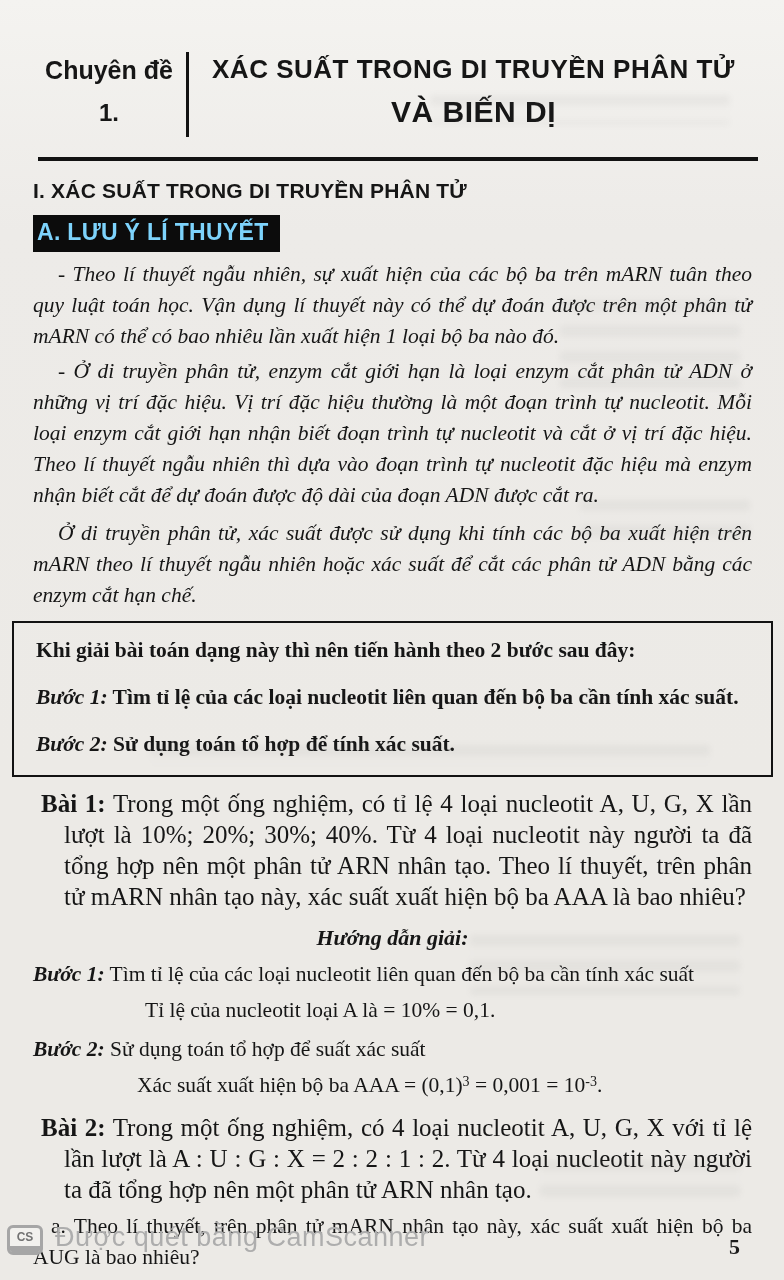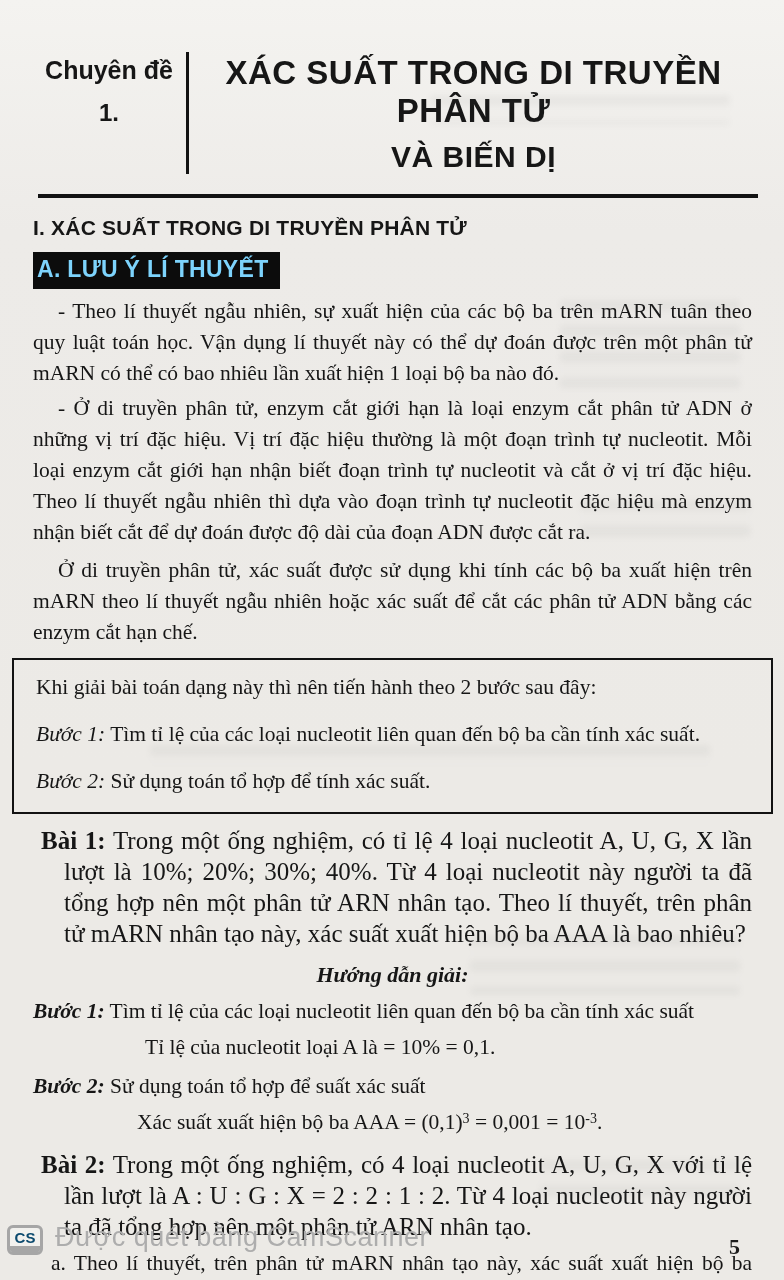--- a/index.html
+++ b/index.html
@@ -30,21 +30,21 @@
     padding:4px 6px 10px 0;
   }
   .series-label{font-size:25px;letter-spacing:0px;}
   .series-number{font-size:24px;margin-top:14px;}
   .header-right{
     flex:1;text-align:center;
     font-family:"Liberation Sans",sans-serif;
     font-weight:bold;
     padding-top:2px;
   }
-  .title-line1{font-size:33px;letter-spacing:0.5px;}
+  .title-line1{font-size:26px;letter-spacing:0.5px;}
   .title-line2{font-size:30px;margin-top:10px;letter-spacing:0.5px;}
   
   .content{margin:0 32px 0 33px;}
   .section-heading{
     font-family:"Liberation Sans",sans-serif;
     font-weight:bold;font-size:21px;
     margin-top:18px;letter-spacing:0.2px;
   }
   .black-bar{
     display:inline-block;
@@ -52,29 +52,30 @@
     font-family:"Liberation Sans",sans-serif;
     font-weight:bold;font-size:23px;
     padding:4px 12px 6px 4px;
     margin-top:12px;letter-spacing:0.3px;
   }
   .para{
     font-size:21.5px;line-height:31px;
     text-align:justify;
     text-indent:25px;
     margin:7px 0 0 0;
+    font-style:italic;
   }
   .para.tight{margin-top:4px;}
   
   .method-box{
     border:2px solid #121212;
     margin:10px -21px 0 -21px;
     padding:12px 16px 16px 22px;
     font-size:21.5px;
-    font-weight:normal;
+    font-weight:bold;
   }
   .method-intro{line-height:30px;}
   .method-step{margin-top:17px;line-height:30px;}
   .step-label{font-style:italic;}
   
   .problem{
     font-size:25px;line-height:31px;
     text-align:justify;
     padding-left:23px;text-indent:-23px;
     margin:11px 0 0 8px;
@@ -106,21 +107,21 @@
   .cs-badge{
     position:absolute;left:0;top:3px;
     width:36px;height:30px;
     border:3px solid #a6a6a6;border-radius:6px;
     background:#f2f1ee;
     box-sizing:border-box;
   }
   .cs-badge .cs-text{
     display:block;text-align:center;
     font-family:"Liberation Sans",sans-serif;
-    font-weight:bold;font-size:15px;color:#0c4a6e;
+    font-weight:bold;font-size:12px;color:#737373;
     line-height:19px;
   }
   .cs-badge .cs-strip{
     position:absolute;left:0;right:0;bottom:0;height:6px;
     background:#a6a6a6;border-radius:0 0 2px 2px;
   }
   .scanner-text{
     position:absolute;left:48px;top:0;
     font-family:"Liberation Sans",sans-serif;
     font-size:27px;color:#adadad;letter-spacing:0.5px;

